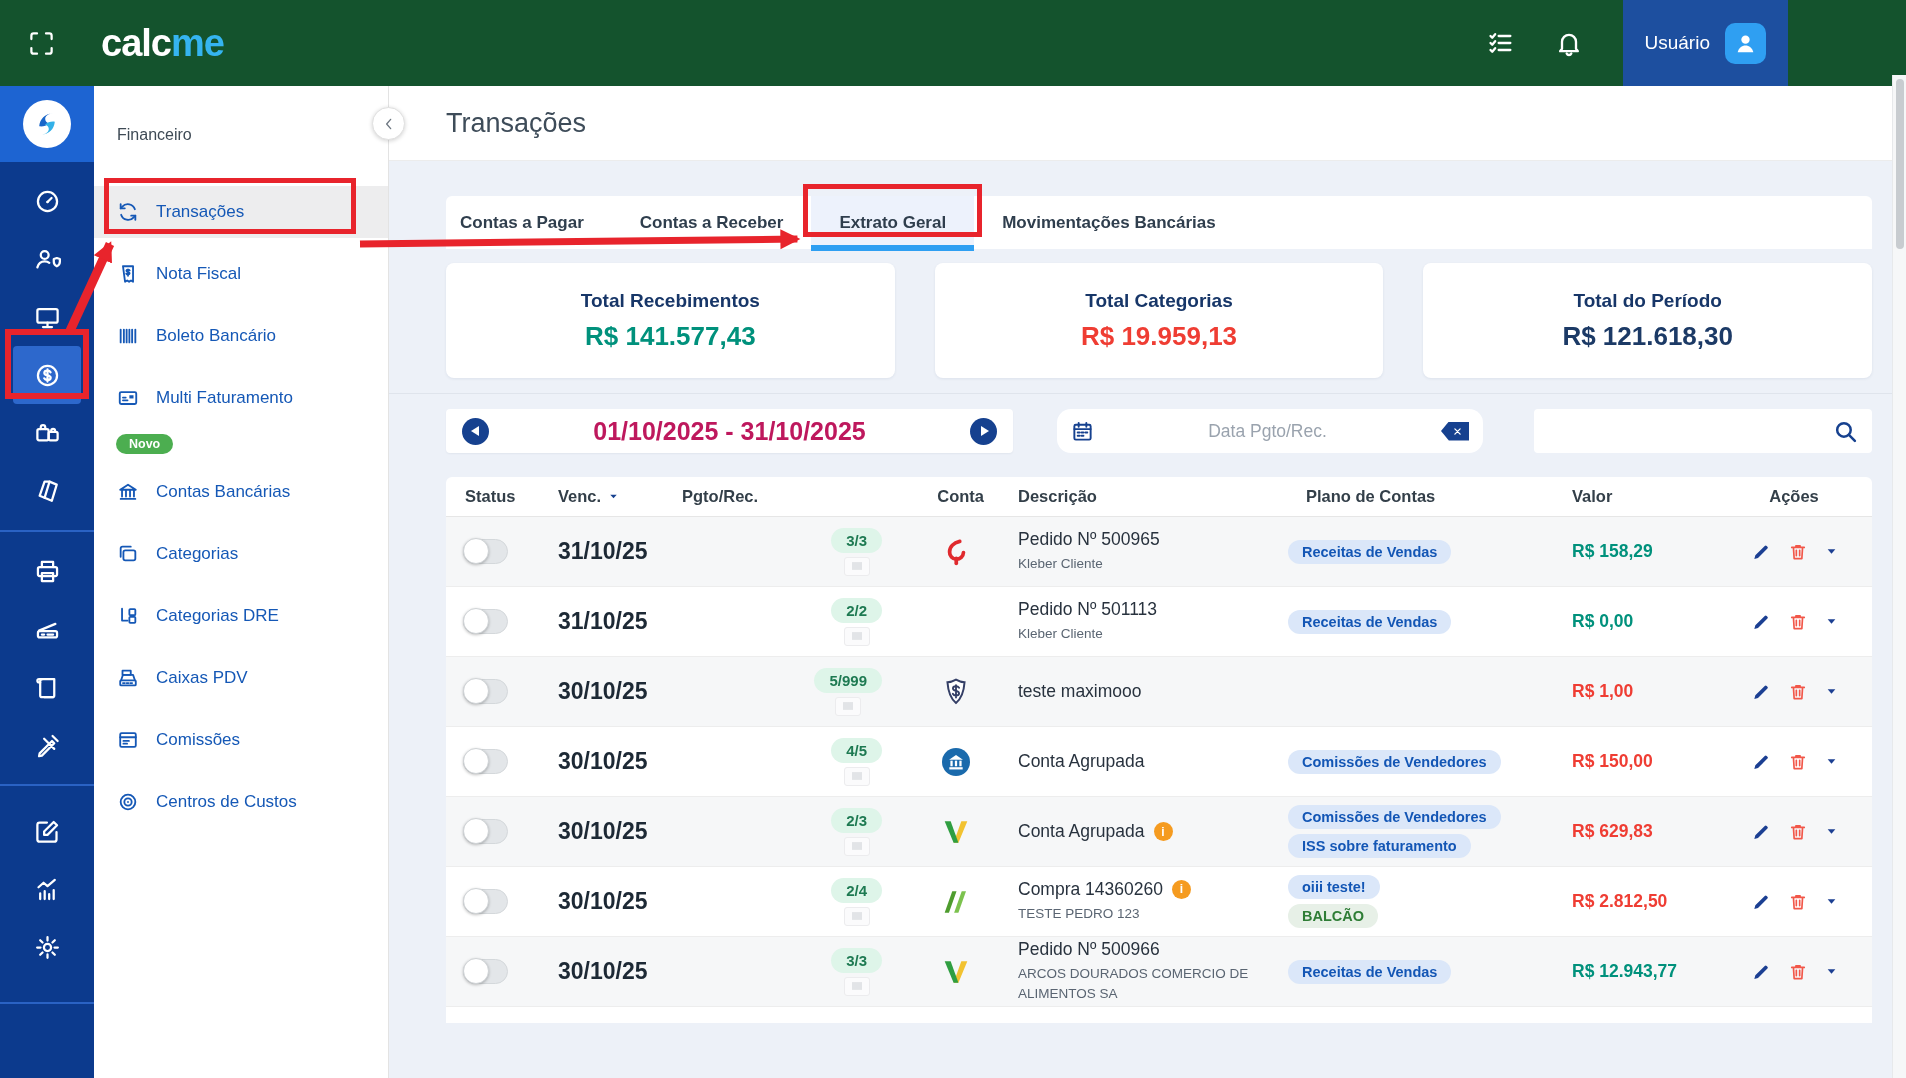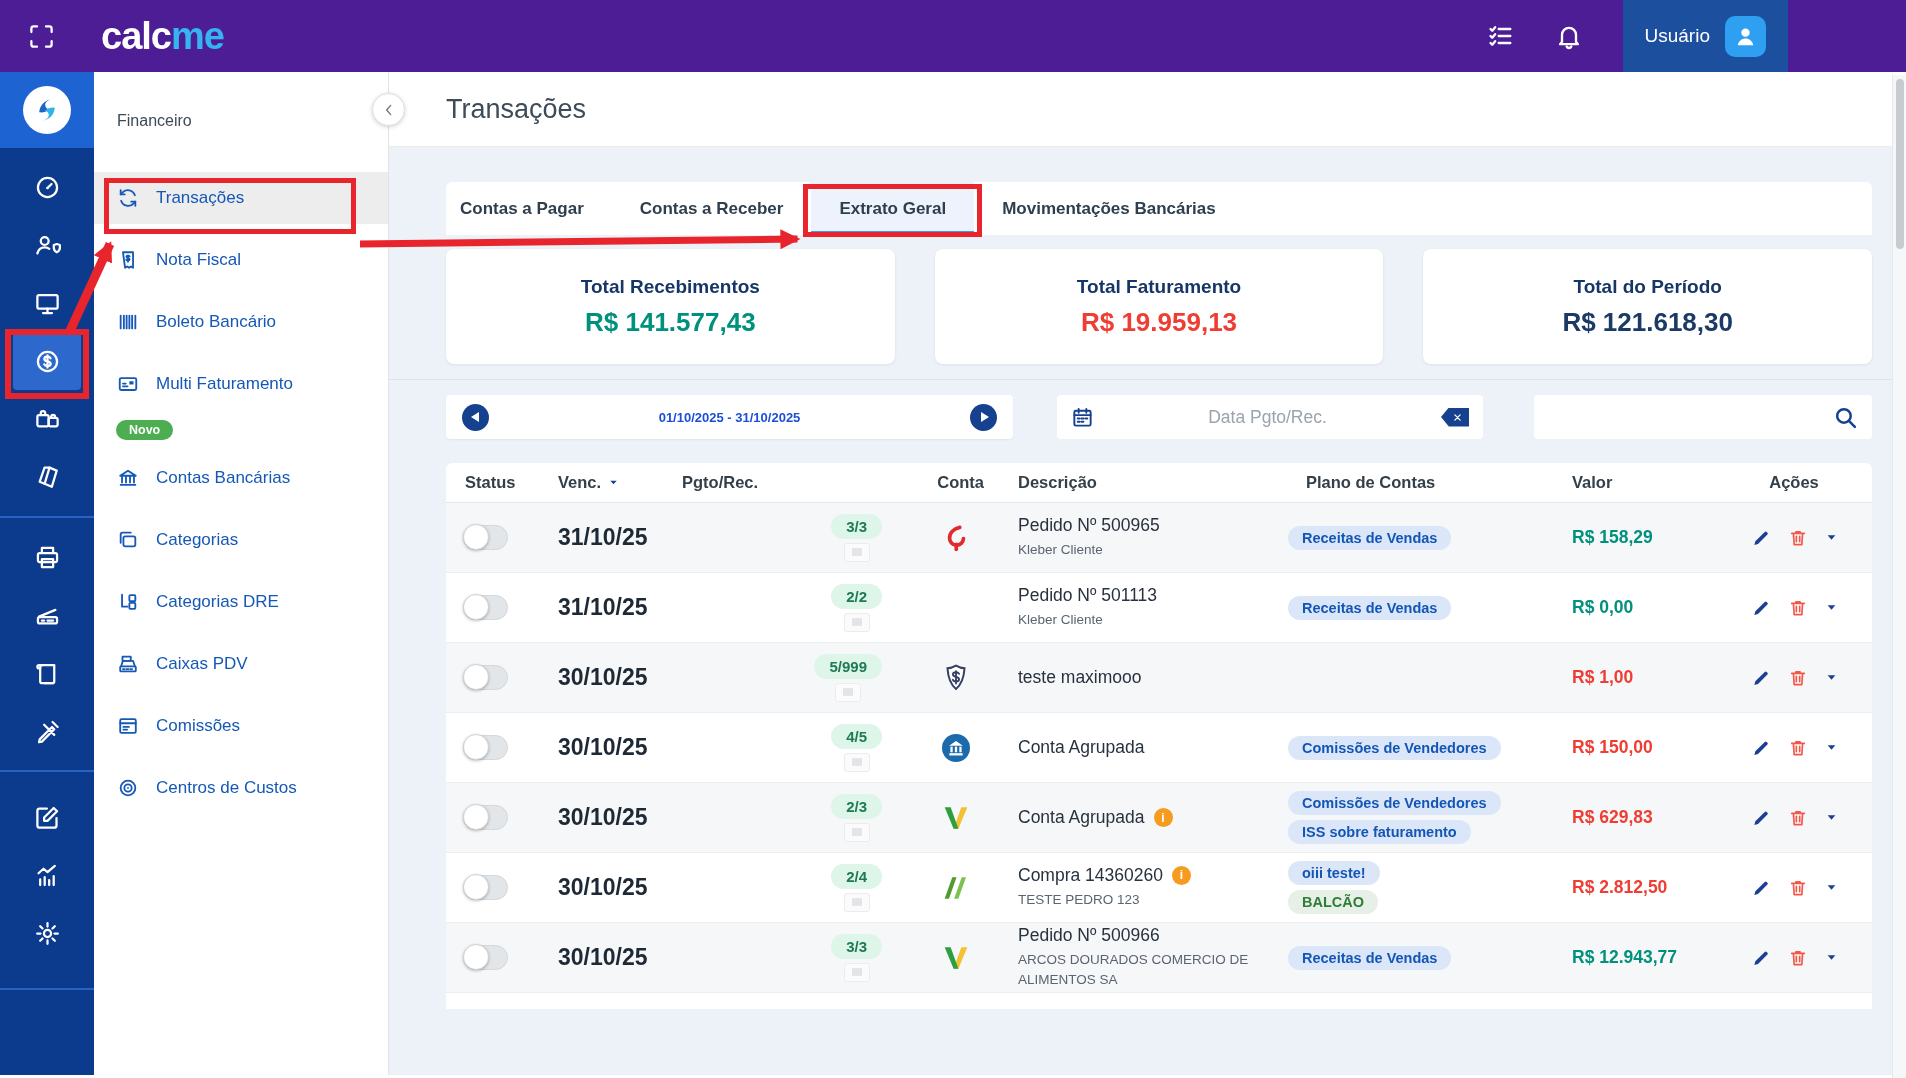--- a/index.html
+++ b/index.html
@@ -3,21 +3,21 @@
 <meta charset="utf-8">
 <style>
 *{margin:0;padding:0;box-sizing:border-box}
 html,body{width:1906px;height:1078px;overflow:hidden}
 body{font-family:"Liberation Sans",sans-serif;background:#fff;position:relative}
 button{font:inherit;border:0;background:transparent;cursor:pointer;color:inherit}
 .ic{display:block}
 svg{display:block}
 
 
-.topbar{height:72px;background:#4c1d95;display:flex;align-items:center;padding-left:28px;color:#fff;position:relative;z-index:10}
+.topbar{height:86px;background:#14532d;display:flex;align-items:center;padding-left:28px;color:#fff;position:relative;z-index:10}
 .tb-fullscreen .ic{width:27px;height:27px}
 .brand{margin-left:46px;font-size:38px;font-weight:bold;letter-spacing:-1px;line-height:1}
 .brand .b2{color:#35b4f0}
 .tb-right{margin-left:auto;display:flex;align-items:center;height:100%}
 .tb-ibtn{margin-right:40px}
 .tb-ibtn .ic{width:28px;height:28px}
 .user-panel{height:100%;background:#1d4f9f;display:flex;align-items:center;gap:15px;padding:12px 22px;font-size:19px;cursor:pointer}
 .avatar{width:41px;height:41px;border-radius:10px;background:#2f9ff2;display:flex;align-items:center;justify-content:center}
 .avatar .ic{width:25px;height:25px}
 .tb-spacer{width:118px;height:100%}
@@ -68,24 +68,24 @@
 .card{flex:1;background:#fff;border-radius:8px;height:115px;display:flex;flex-direction:column;align-items:center;justify-content:center;gap:9px;box-shadow:0 1px 3px rgba(30,50,90,.08)}
 .card-title{font-size:19px;font-weight:bold;color:#173668}
 .card-value{font-size:26px;font-weight:bold}
 
 .hr-divider{height:1px;background:#dfe4ec;margin:15px -34px 0 -57px}
 
 
 .filter-row{display:flex;margin-top:15px;height:44px;gap:44px}
 .datebar{width:567px;background:#fff;border-radius:4px;display:flex;align-items:center;justify-content:space-between;padding:0 16px;box-shadow:0 1px 2px rgba(30,50,90,.06)}
 .nav-circle{width:27px;height:27px;border-radius:50%;background:#16418f;display:flex;align-items:center;justify-content:center;flex-shrink:0}
-.daterange{font-size:13px;font-weight:bold;color:#1d4ed8}
+.daterange{font-size:25px;font-weight:bold;color:#be185d}
 .tri-r{width:0;height:0;border-top:5.5px solid transparent;border-bottom:5.5px solid transparent;border-left:8px solid #fff;margin-left:2px}
 .tri-l{width:0;height:0;border-top:5.5px solid transparent;border-bottom:5.5px solid transparent;border-right:8px solid #fff;margin-right:2px}
-.datepick{width:426px;background:#fff;border-radius:4px;display:flex;align-items:center;padding:0 14px;margin-right:7px}
+.datepick{width:426px;background:#fff;border-radius:14px;display:flex;align-items:center;padding:0 14px;margin-right:7px}
 .datepick input{flex:1;border:0;outline:none;text-align:center;font-size:17.5px;font-family:inherit;color:#3a4652;background:transparent;min-width:0}
 .datepick input::placeholder{color:#9aa3ae}
 .cal-btn{color:#16418f}
 .cal-btn .ic{width:23px;height:23px}
 .clear-btn{width:28px;height:19px;background:#16418f;clip-path:polygon(28% 0,100% 0,100% 100%,28% 100%,0 50%);color:#fff;display:flex;align-items:center;justify-content:center;padding-left:5px}
 .clear-btn .ic{width:9px;height:9px}
 .searchbar{flex:1;background:#fff;border-radius:4px;display:flex;align-items:center;padding:0 14px}
 .searchbar input{flex:1;border:0;outline:none;font-size:17px;font-family:inherit;background:transparent;min-width:0}
 .search-btn{color:#16418f}
 .search-btn .ic{width:25px;height:25px}
@@ -385,21 +385,21 @@
           <div class="tab active">Extrato Geral</div>
           <div class="tab">Movimentações Bancárias</div>
         </div>
 
       <div class="cards" id="cards">
           <div class="card">
             <div class="card-title">Total Recebimentos</div>
             <div class="card-value" style="color:#00917c">R$ 141.577,43</div>
           </div>
           <div class="card">
-            <div class="card-title">Total Faturamento</div>
+            <div class="card-title">Total Categorias</div>
             <div class="card-value" style="color:#ef3d33">R$ 19.959,13</div>
           </div>
           <div class="card">
             <div class="card-title">Total do Período</div>
             <div class="card-value" style="color:#1c3a66">R$ 121.618,30</div>
           </div>
         </div>
 
       <div class="hr-divider"></div>
 

